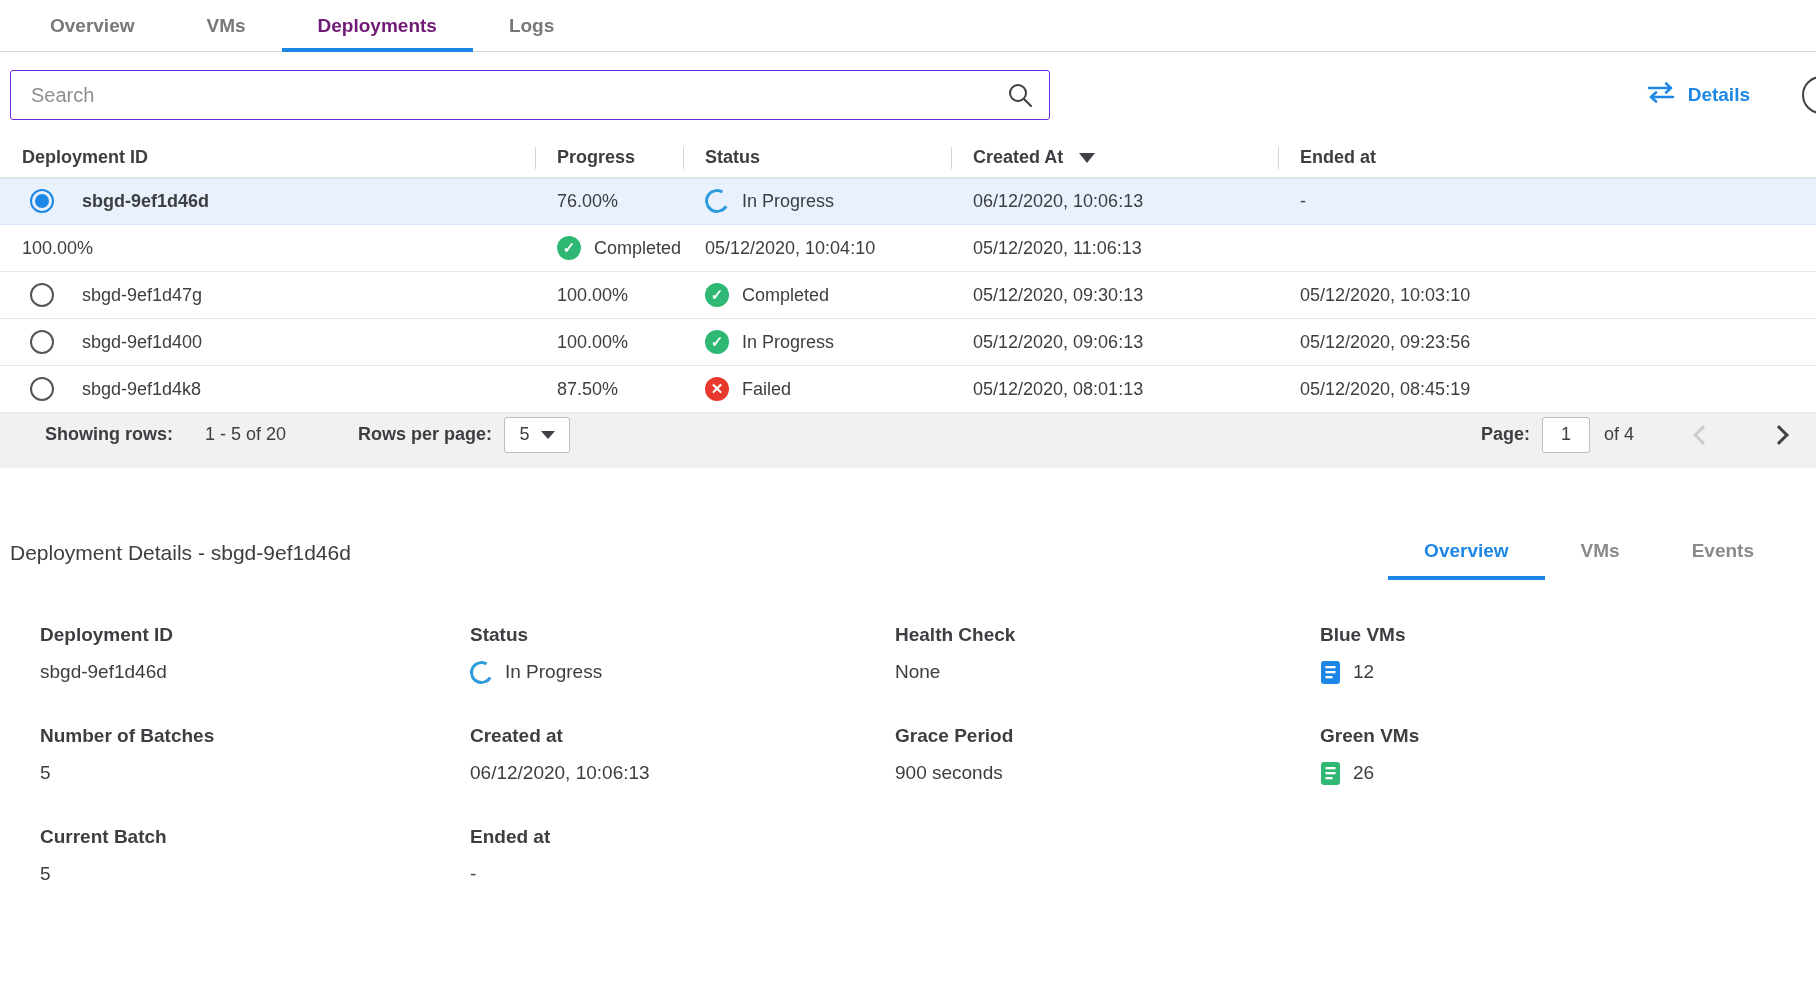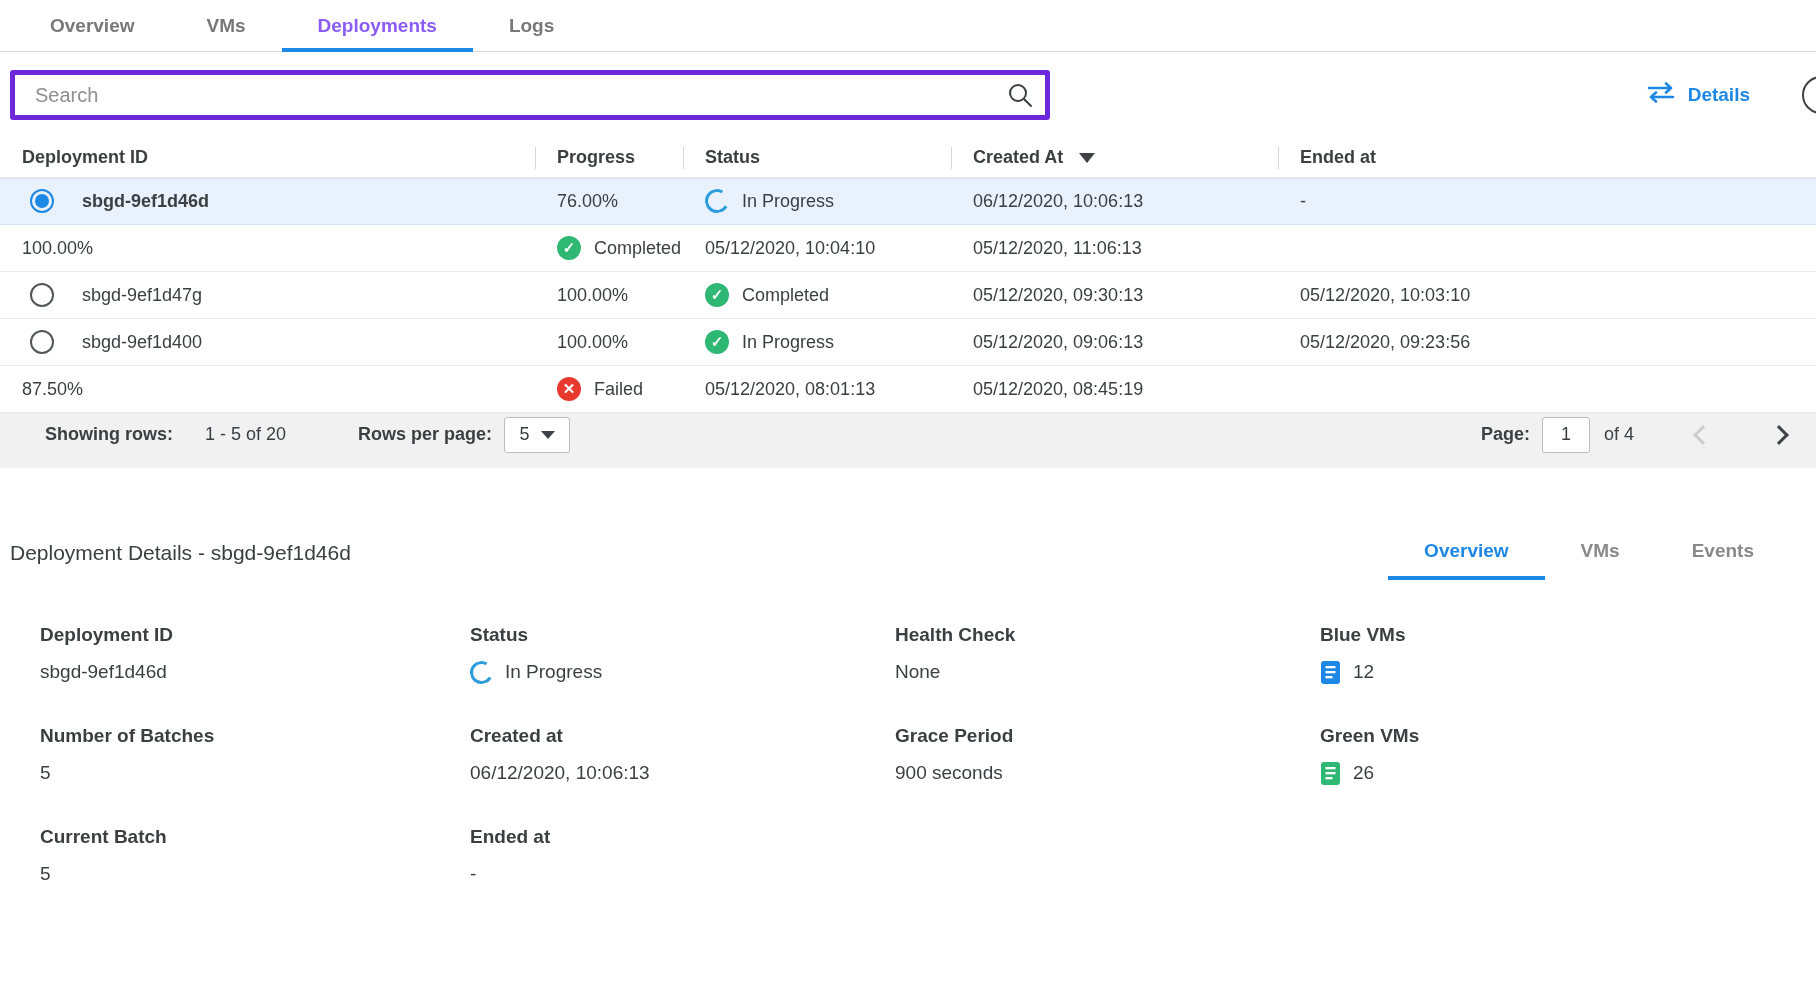--- a/index.html
+++ b/index.html
@@ -21,32 +21,32 @@
   .tab {
     padding: 14px 36px 11px;
     font-size: 19px;
     font-weight: 700;
     color: #787878;
     border-bottom: 4px solid transparent;
     margin-bottom: -1px;
     cursor: pointer;
     white-space: nowrap;
   }
-  .tab.active { color: #8b5cf6; border-bottom-color: #1d87e6; }
+  .tab.active { color: #701a75; border-bottom-color: #1d87e6; }
 
   
   .toolbar {
     display: flex;
     align-items: center;
     padding: 18px 0 14px 10px;
   }
   .search-box { position: relative; width: 1040px; }
   .search-box input {
     width: 100%; height: 50px;
-    border: 5px solid #6d28d9;
+    border: 1px solid #6d28d9;
     border-radius: 3px;
     font-size: 20px;
     font-family: "Liberation Sans", sans-serif;
     color: #3c3e42;
     padding: 0 60px 0 20px;
     outline: none;
     background: #fff;
   }
   .search-box input::placeholder { color: #8f8f8f; }
   .search-icon {
@@ -321,20 +321,24 @@
     <div class="td">100.00%</div>
     <div class="td td-status">
       <span class="status-icon" data-icon="check"></span>
       <span>In Progress</span>
     </div>
     <div class="td">05/12/2020, 09:06:13</div>
     <div class="td">05/12/2020, 09:23:56</div>
   </div>
 
   <div class="trow" data-selected="false">
+    <div class="td td-id">
+      <span class="radio" data-checked="false"></span>
+      <span class="id-text">sbgd-9ef1d4k8</span>
+    </div>
     <div class="td">87.50%</div>
     <div class="td td-status">
       <span class="status-icon" data-icon="x"></span>
       <span>Failed</span>
     </div>
     <div class="td">05/12/2020, 08:01:13</div>
     <div class="td">05/12/2020, 08:45:19</div>
   </div>
 
   <div class="tfoot">

